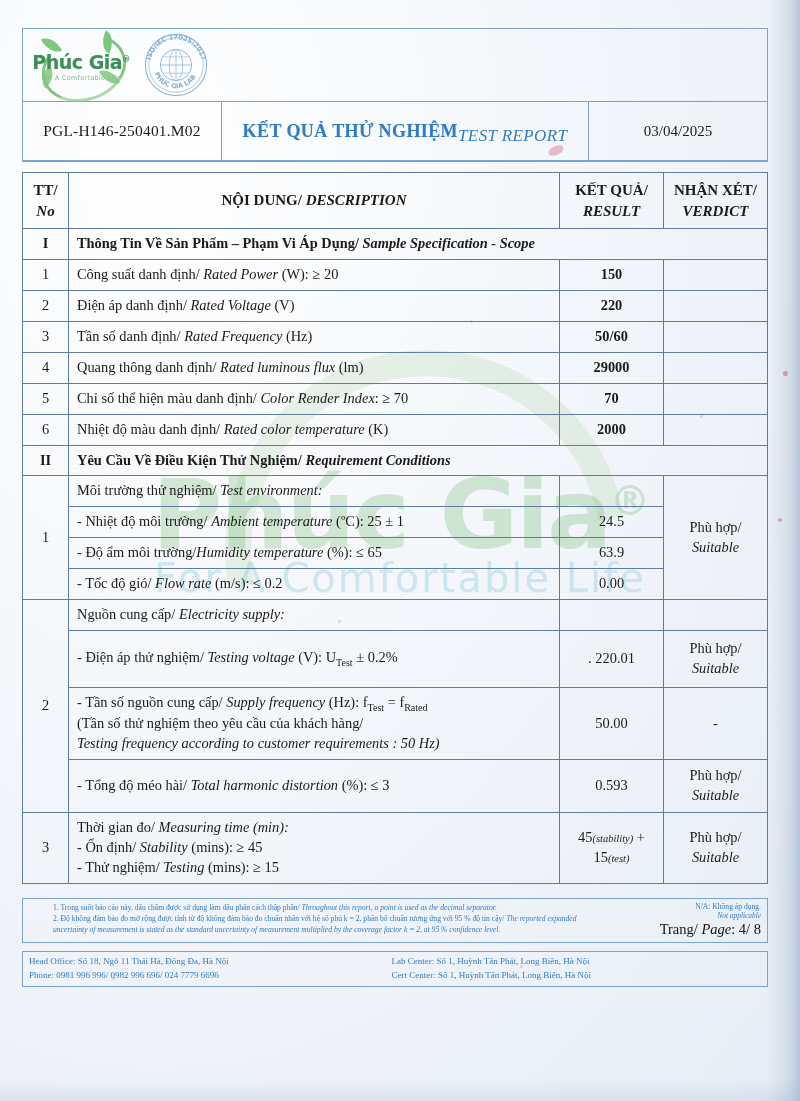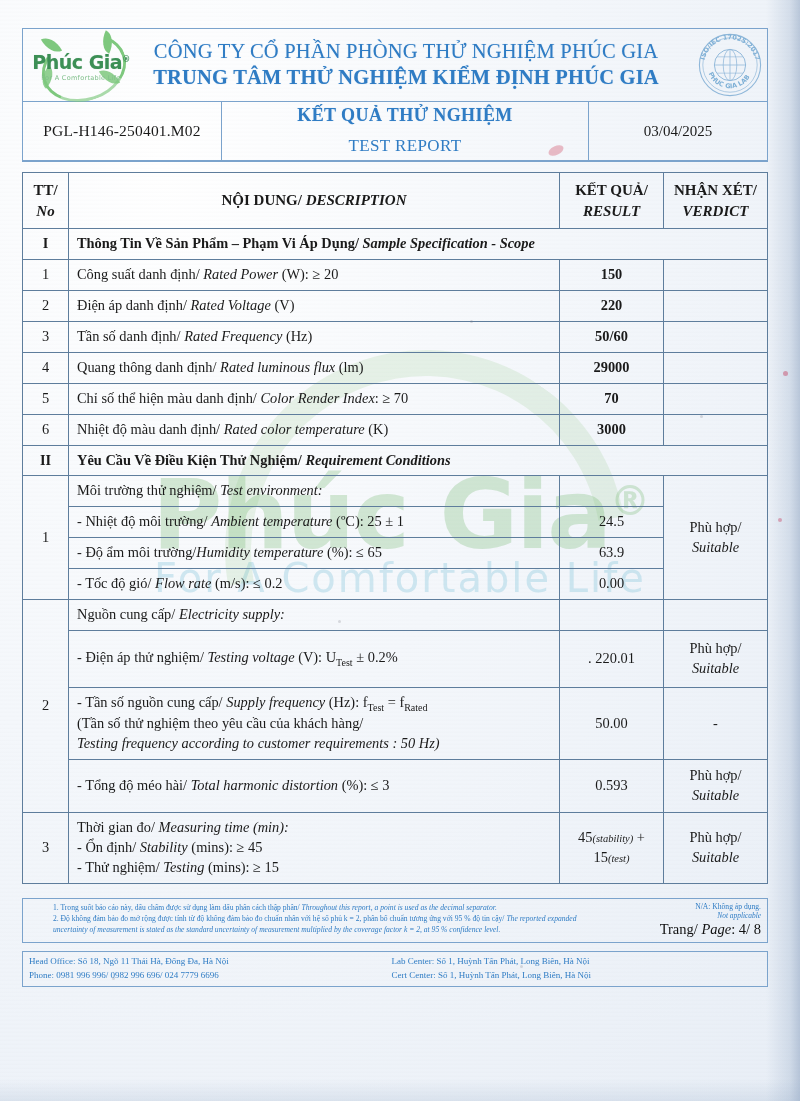--- a/index.html
+++ b/index.html
@@ -129,25 +129,25 @@
   
   .idband{
     display:flex;border-bottom:1.4px solid #7ba3cc;height:58px;
   }
   .idband .cell{display:flex;align-items:center;justify-content:center;text-align:center;}
   .cell-code{
     flex:0 0 198px;border-right:1.4px solid #7ba3cc;
     font-size:15.5px;letter-spacing:0.2px;color:#1a1a1a;
   }
   .cell-title{
-    flex:1;border-right:1.4px solid #7ba3cc;flex-direction:column;color:#2f7cc4;
+    flex:1;border-right:1.4px solid #7ba3cc;flex-direction:row;color:#2f7cc4;
   }
   .rep-vn{font-size:18px;font-weight:bold;letter-spacing:0.4px;line-height:1.15;
     text-shadow:0 0 1px rgba(47,124,196,.3);}
-  .rep-en{font-size:17px;letter-spacing:0.4px;line-height:1.2;margin-top:10px;}
+  .rep-en{font-size:17px;font-style:italic;letter-spacing:0.4px;line-height:1.2;margin-top:10px;}
   .cell-date{flex:0 0 178px;font-size:15px;}
 
   
   table.main{
     border-collapse:collapse;width:100%;
     margin-top:10px;
     background:transparent;
     table-layout:fixed;
     padding-left:48px;
   }
@@ -236,24 +236,20 @@
         <div class="leaf leaf-a"></div>
         <div class="leaf leaf-b"></div>
         <div class="leaf leaf-c"></div>
         <div class="leaf leaf-d"></div>
         <div class="logo-text">
           <div class="logo-name"><span>Phúc Gia</span><span class="logo-reg">®</span></div>
           <div class="logo-tag">For A Comfortable Life</div>
         </div>
       </div>
 
-      <div class="titles">
-        <div class="title-1">CÔNG TY CỔ PHẦN PHÒNG THỬ NGHIỆM PHÚC GIA</div>
-        <div class="title-2">TRUNG TÂM THỬ NGHIỆM KIỂM ĐỊNH PHÚC GIA</div>
-      </div>
 
       <div class="seal">
         <svg width="68" height="68" viewBox="0 0 100 100">
           <defs>
             <path id="arcTop" d="M 12,50 A 38,38 0 0 1 88,50"></path>
             <path id="arcBot" d="M 16,50 A 34,34 0 0 0 84,50"></path>
           </defs>
           <circle cx="50" cy="50" r="45" fill="none" stroke="#8fb7d9" stroke-width="1.6"></circle>
           <circle cx="50" cy="50" r="40" fill="none" stroke="#8fb7d9" stroke-width="1"></circle>
           <circle cx="50" cy="50" r="23" fill="none" stroke="#8fb7d9" stroke-width="1.4"></circle>
@@ -345,21 +341,21 @@
       </tr>
       <tr>
         <td class="ctr">5</td>
         <td><span>Chỉ số thể hiện màu danh định/</span> <span class="it">Color Render Index</span><span>: ≥ 70</span></td>
         <td class="val">70</td>
         <td class="verdict"></td>
       </tr>
       <tr>
         <td class="ctr">6</td>
         <td><span>Nhiệt độ màu danh định/</span> <span class="it">Rated color temperature</span><span> (K)</span></td>
-        <td class="val">3000</td>
+        <td class="val">2000</td>
         <td class="verdict"></td>
       </tr>
 
       <tr class="sec-row">
         <td class="ctr">II</td>
         <td colspan="3">
           <span>Yêu Cầu Về Điều Kiện Thử Nghiệm/</span>
           <span class="it">Requirement Conditions</span>
         </td>
       </tr>

